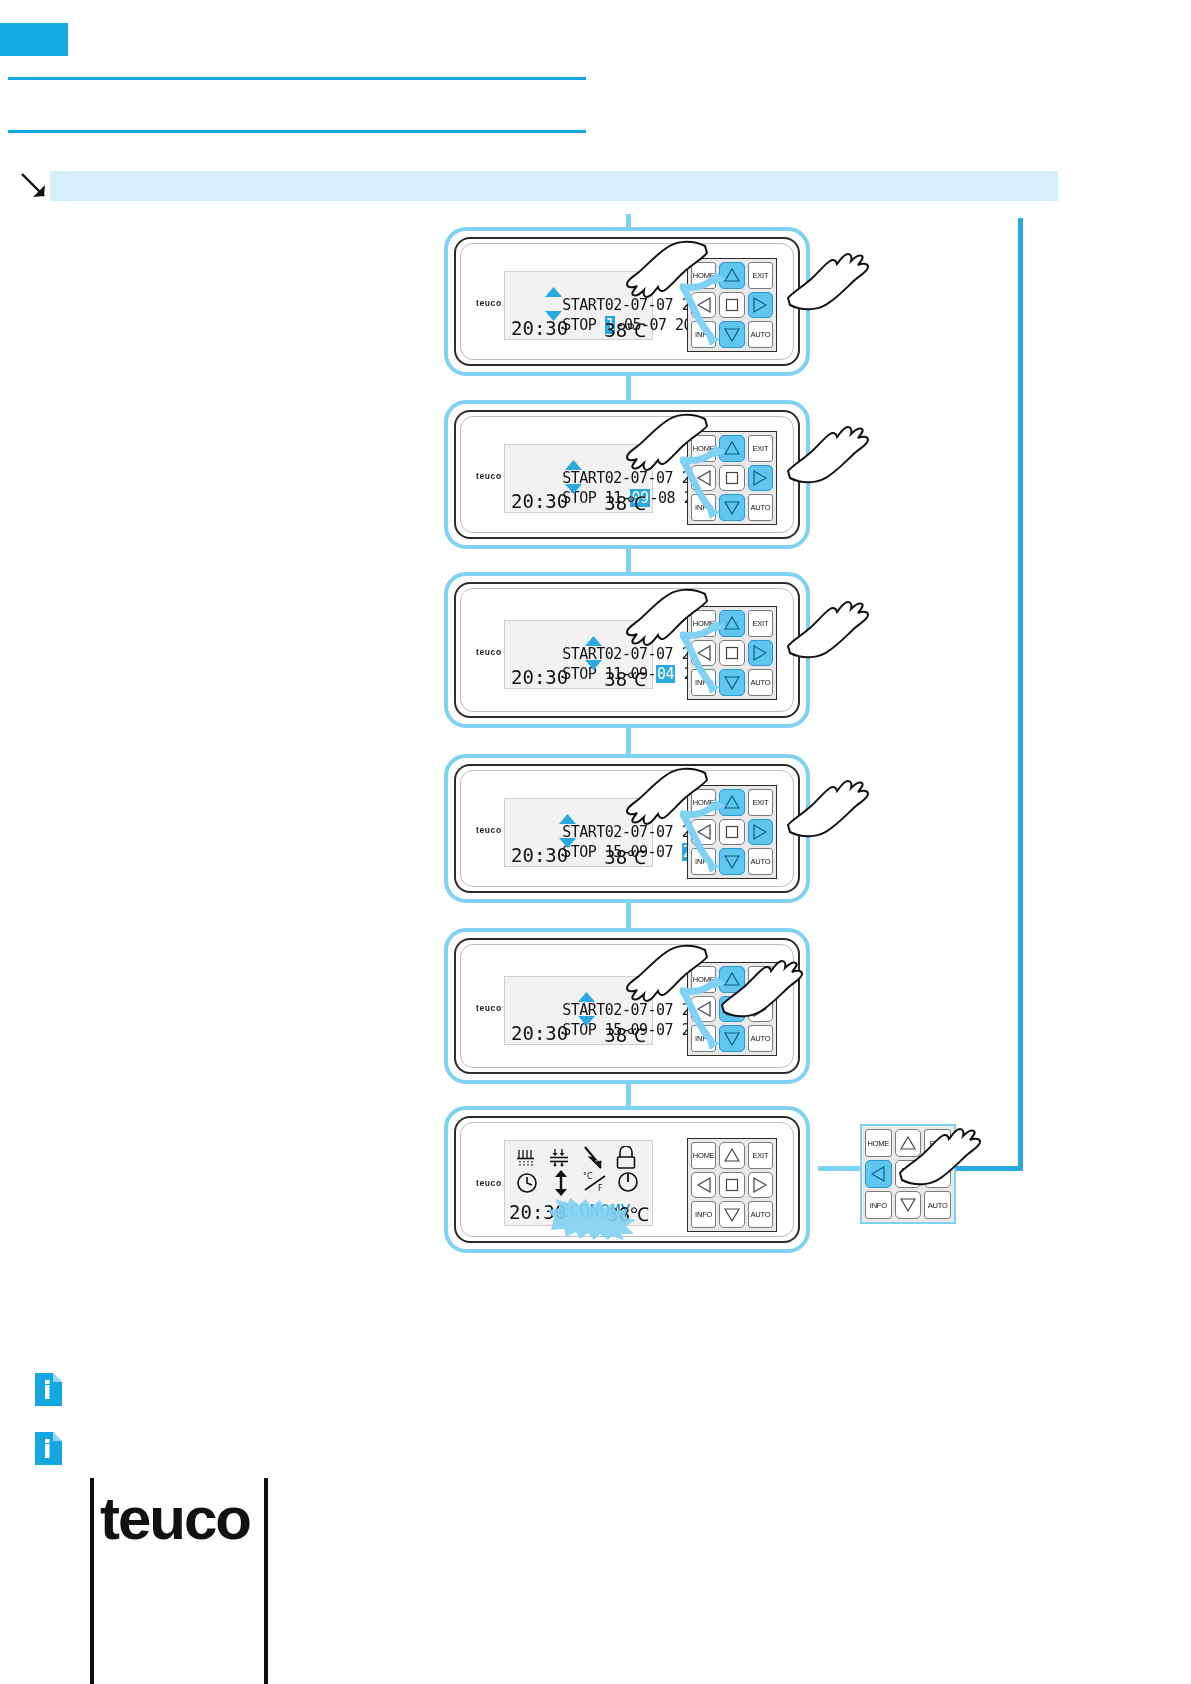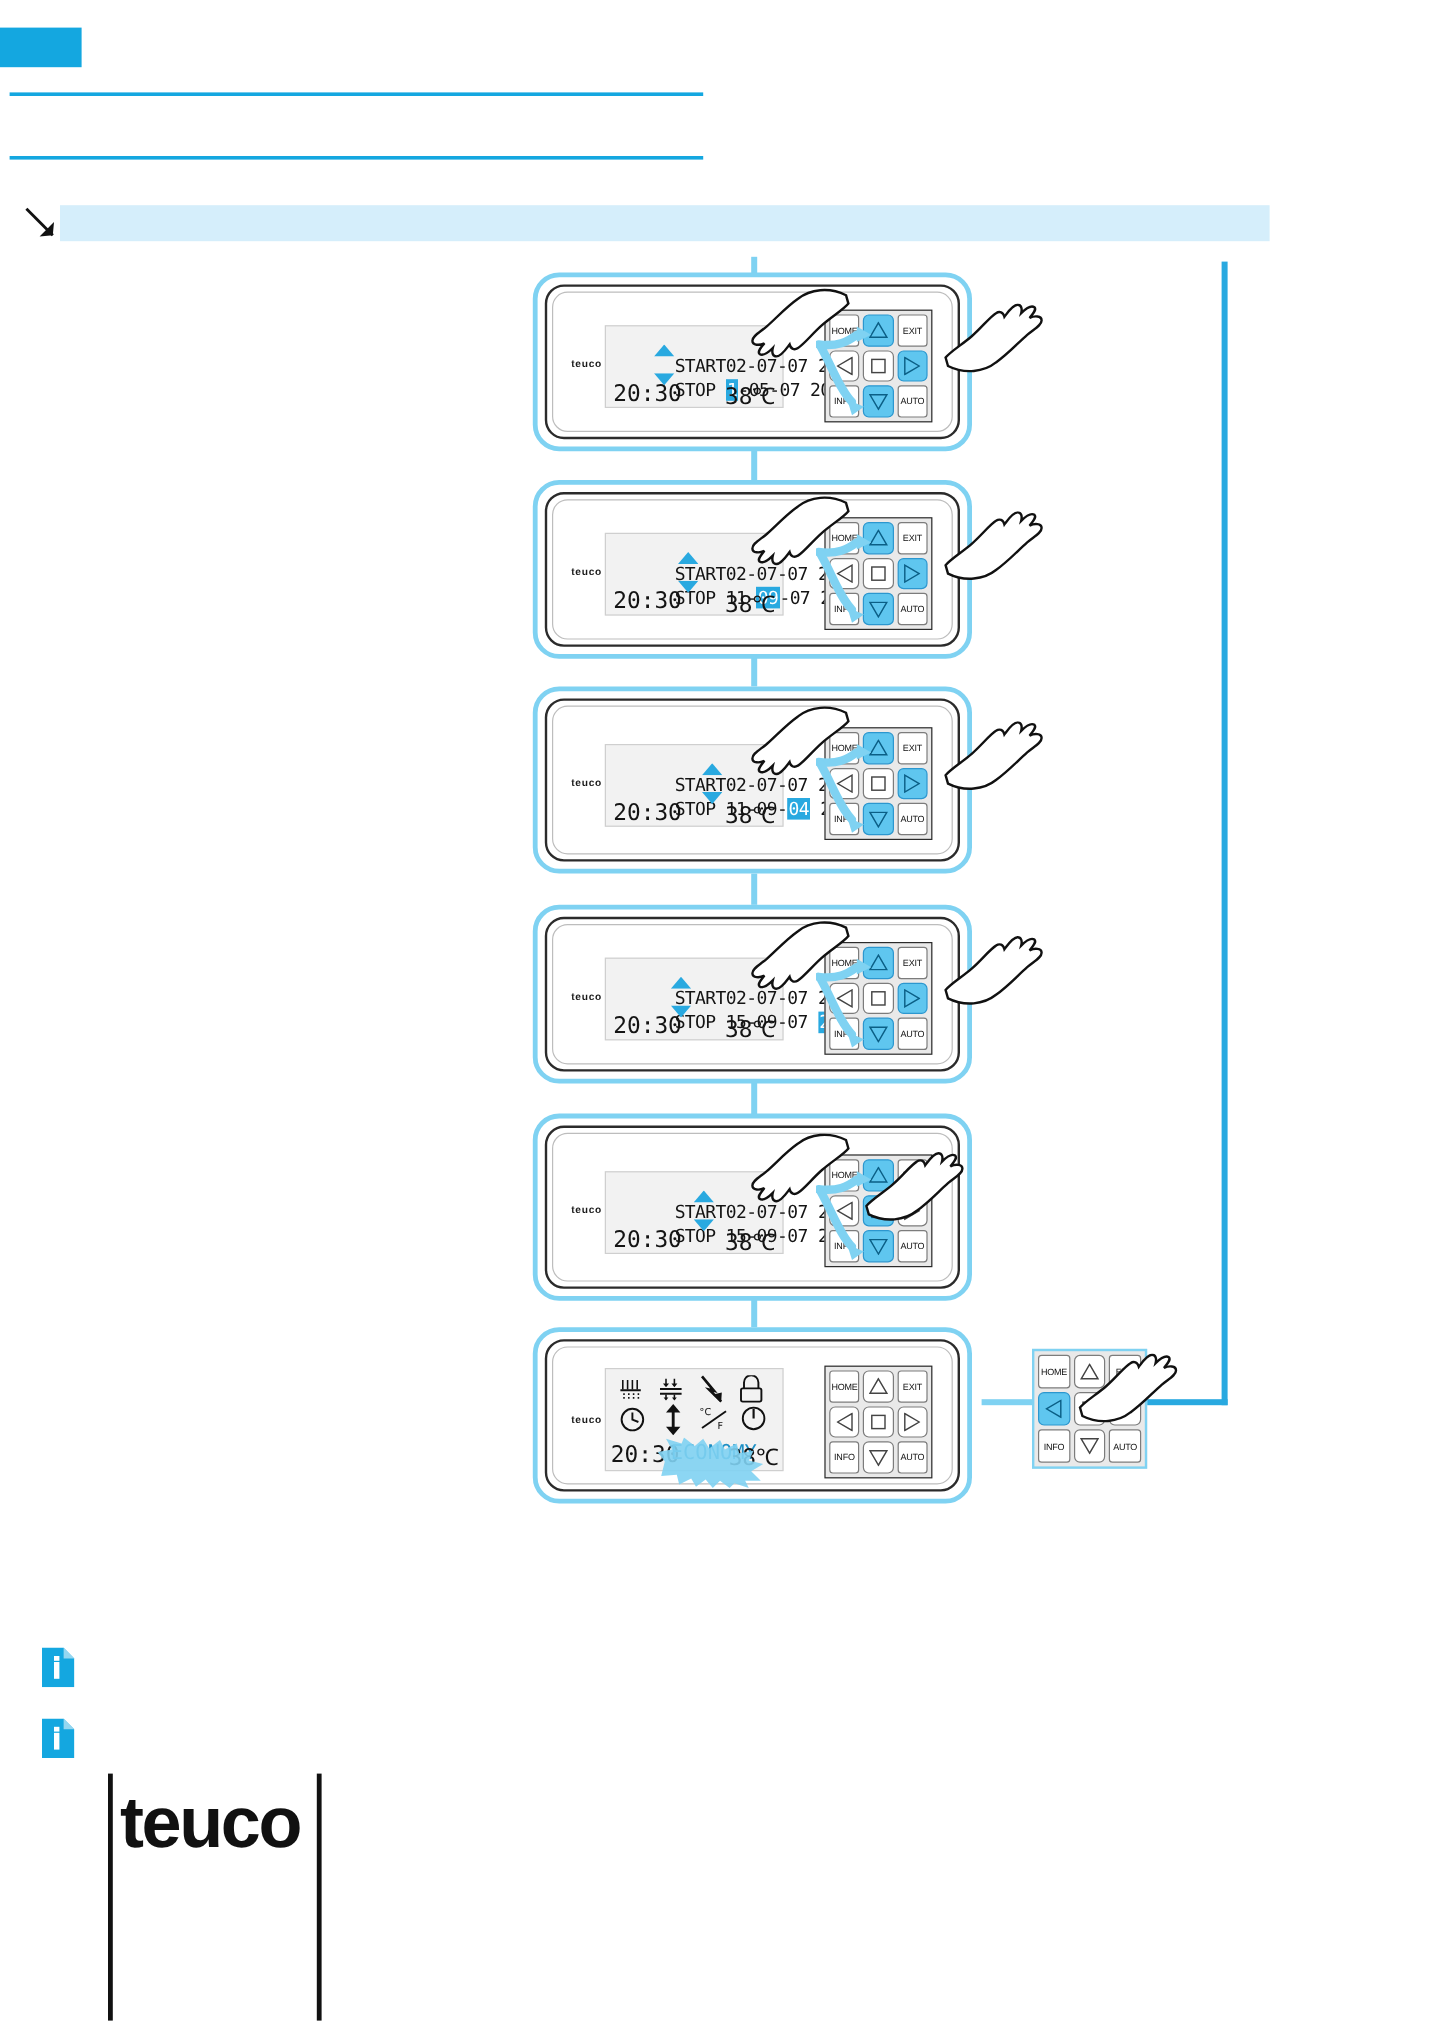--- a/index.html
+++ b/index.html
@@ -236,21 +236,21 @@
   <div class="panel-inner">
     <div class="panel-inner2"></div>
   </div>
   <div class="brand" style="left:28px; top:67px;">teuco</div>
 
   <div class="lcd" style="left:56px; top:40px; width:149px; height:69px;">
     <div class="lcd-row" style="left:6px; top:6px;">
       <span>START</span><span>02-07-07</span><span> </span><span>20:30</span>
     </div>
     <div class="lcd-row" style="left:6px; top:26px;">
-      <span>STOP</span><span> </span><span>11-</span><span class="hl">09</span><span>-07</span><span> </span><span>20:30</span>
+      <span>STOP</span><span> </span><span>11-</span><span class="hl">09</span><span>-08</span><span> </span><span>20:30</span>
     </div>
     <div class="lcd-big" style="left:6px; top:45px;">20:30</div>
     <div class="lcd-big" style="right:6px; top:45px;">38℃</div>
   </div>
   <svg class="caret" style="left:117px; top:56px;" viewBox="0 0 17 10">
       <path d="M8.5 0 L17 10 L0 10 Z" fill="#29a9e0"></path>
     </svg>
   <svg class="caret" style="left:117px; top:80px;" viewBox="0 0 17 10">
       <path d="M8.5 10 L0 0 L17 0 Z" fill="#29a9e0"></path>
     </svg>

